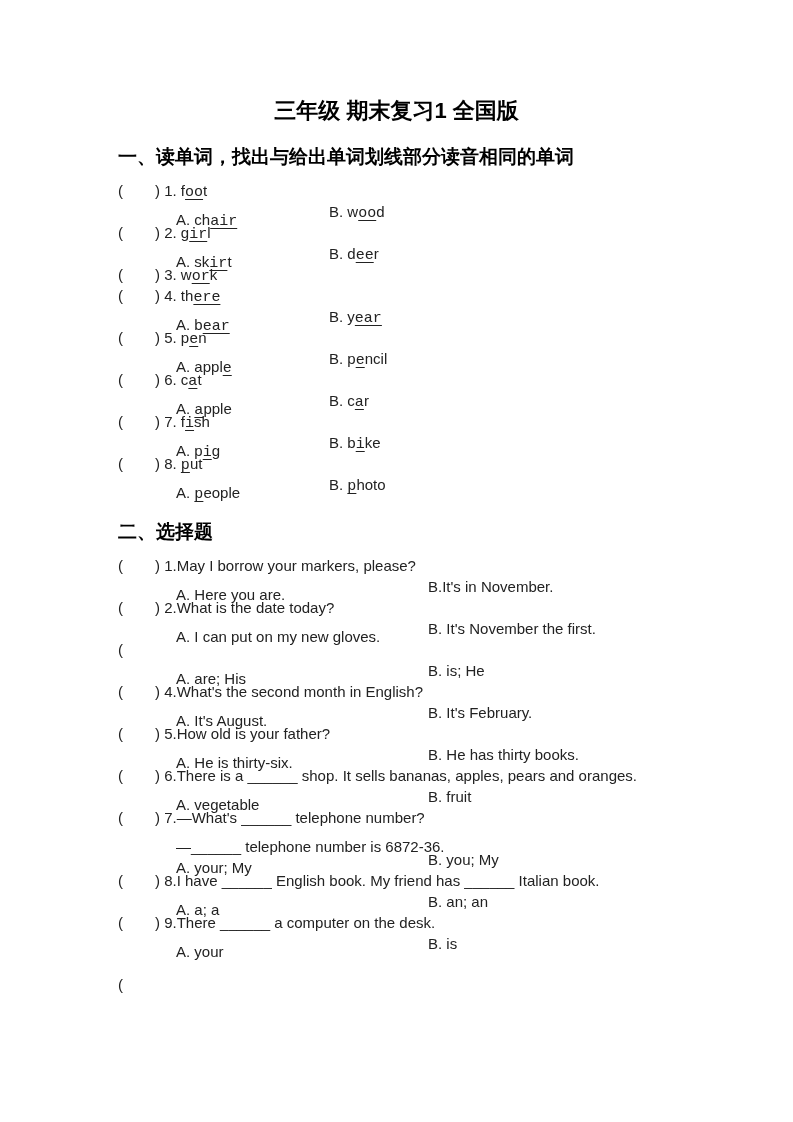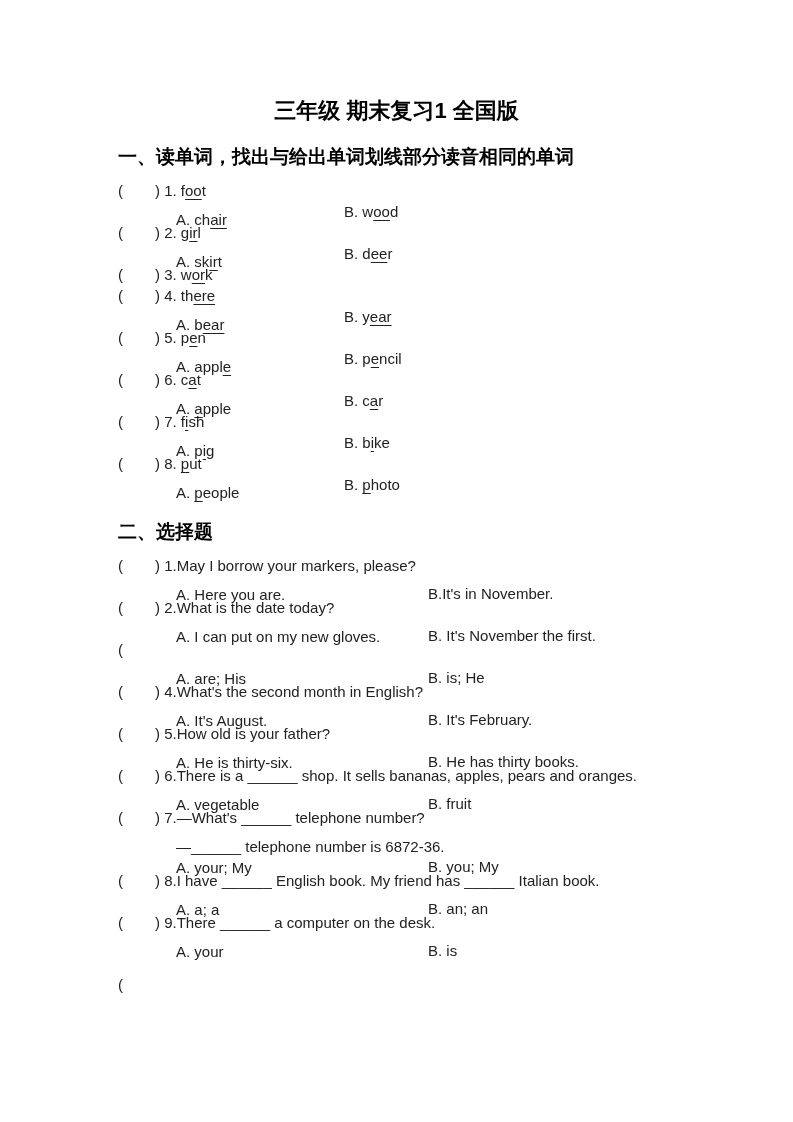--- a/index.html
+++ b/index.html
@@ -23,23 +23,23 @@
     line-height: 24px;
   }
   .h1gap { margin-top: 21px; }
   .h2gap { margin-top: 25px; }
   .items { margin-top: 11px; }
   .row { position: relative; height: 21px; font-size: 15px; line-height: 21px; }
   .lp   { position: absolute; left: 118px; top: 0; white-space: nowrap; }
   .rest { position: absolute; left: 155px; top: 0; white-space: nowrap; }
   .optA { position: absolute; left: 176px; top: 8px; white-space: nowrap; }
   .optB { position: absolute; top: 0; white-space: nowrap; }
-  .s1 .optB { left: 344px; }
-  .s2 .optB { left: 428px; margin-top: 7px; }
-  .u { text-decoration: underline; text-underline-offset: 3px; text-decoration-thickness: 1px; }
+  .s1 .optB { left: 329px; }
+  .s2 .optB { left: 428px; }
+  .u { text-decoration: underline; text-underline-offset: 3px; text-decoration-thickness: 1px; font-family: Liberation Mono, monospace; }
   .item-gap { margin-top: 20px; }
 </style>
 </head>
 <body>
 
 <div class="page">
 
   <h1 class="title">三年级 期末复习1 全国版</h1>
 
   <h2 class="heading h1gap">一、读单词，找出与给出单词划线部分读音相同的单词</h2>

